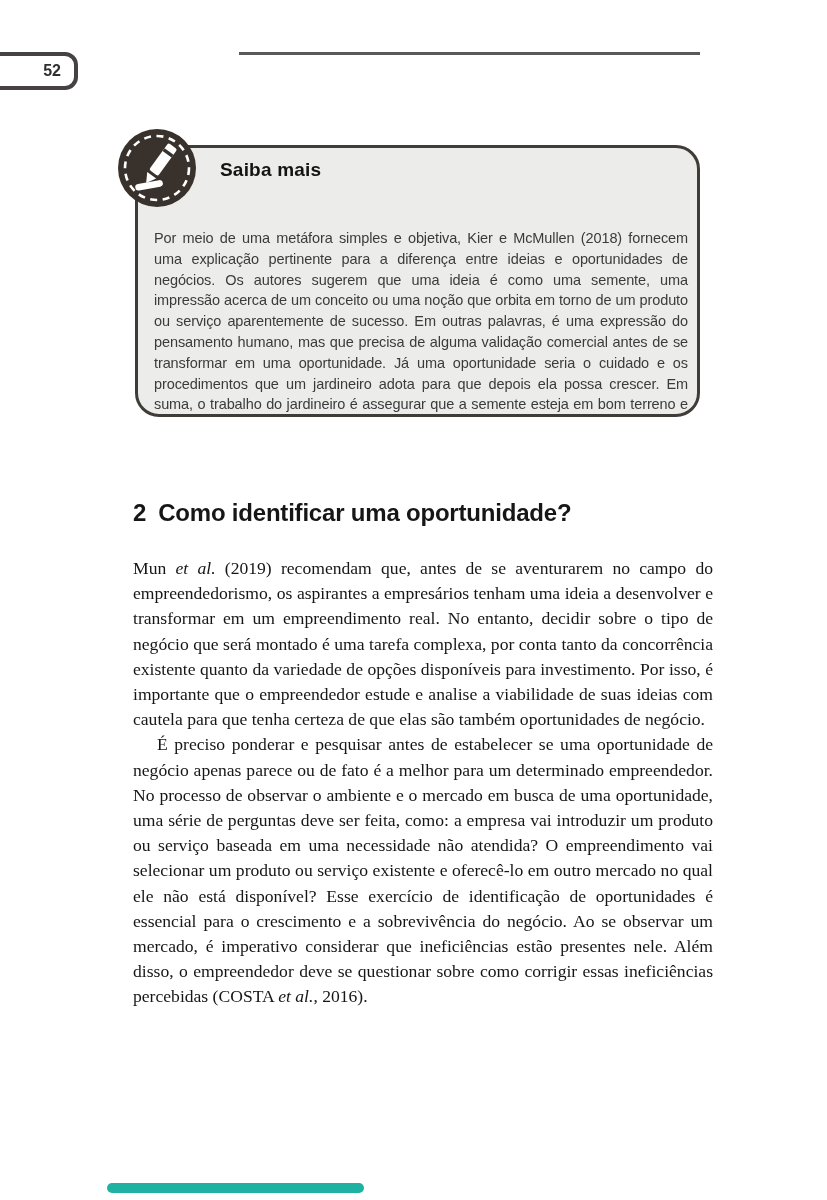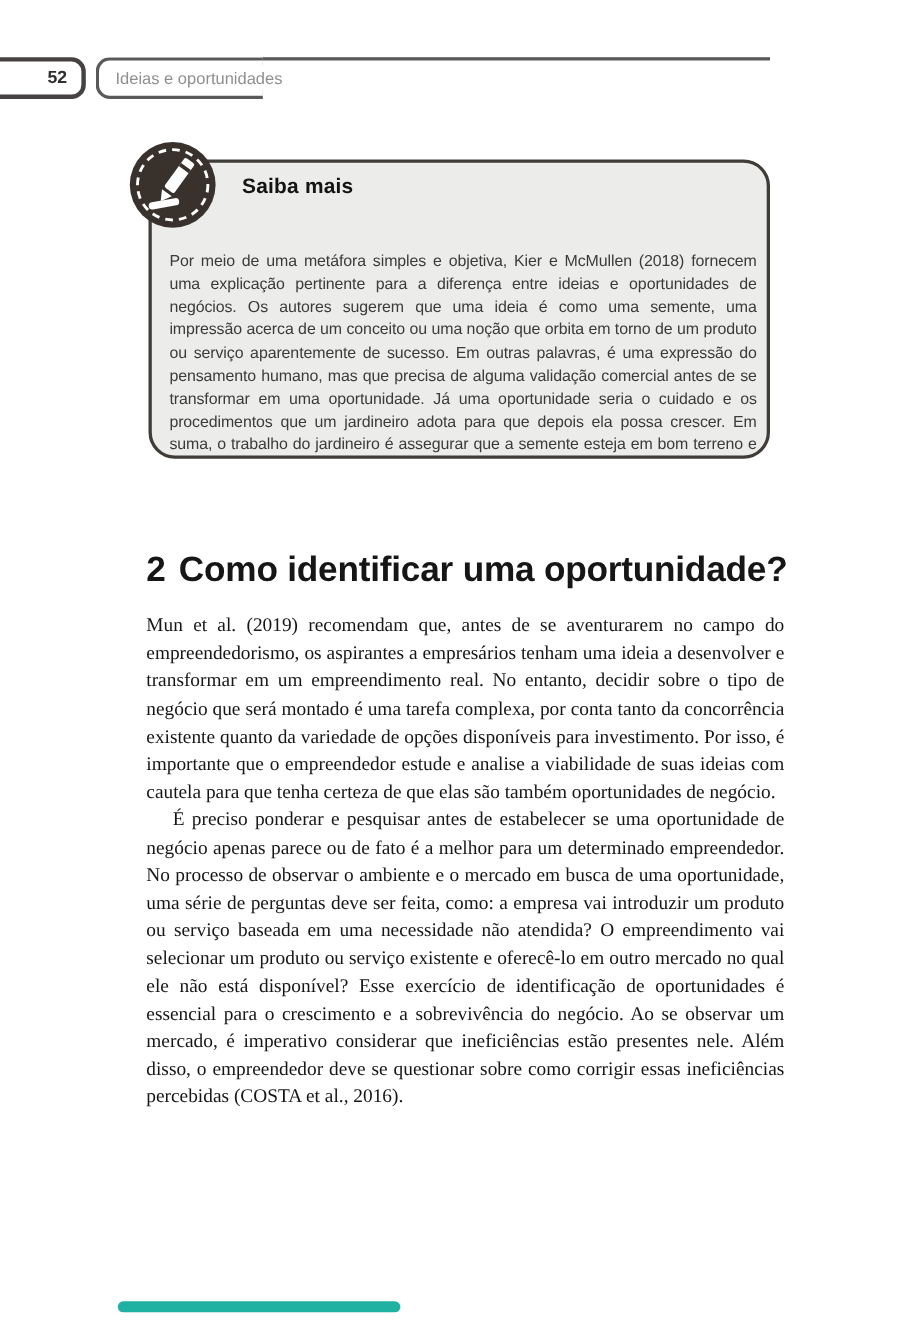--- a/index.html
+++ b/index.html
@@ -36,50 +36,47 @@
   .infobox-text{
     position:absolute;left:16px;top:80px;width:534px;margin:0;
     font-size:14.5px;line-height:20.8px;color:#3b3b3b;text-align:justify;
     letter-spacing:-0.1px;
   }
   .infobox-icon{position:absolute;left:117px;top:128px;width:80px;height:80px;z-index:3;}
 
   
   .section-heading{
     position:absolute;left:133px;top:499px;margin:0;
-    font-size:32px;font-weight:bold;color:#161616;letter-spacing:-0.2px;
+    font-size:24px;font-weight:bold;color:#161616;letter-spacing:-0.2px;
   }
   .sec-num{margin-right:12px;}
 
   
   .body-text{
     position:absolute;left:133px;top:556px;width:580px;
     font-family:"Liberation Serif",serif;font-size:17.6px;line-height:25.2px;
     color:#161616;text-align:justify;
   }
   .bp{margin:0;}
   .bp.indent{text-indent:24px;}
-  .bp .it{}
+  .bp .it{font-style:italic;}
 
   
   .footer-bar{
     position:absolute;left:107px;top:1183px;width:257px;height:10px;
     border-radius:5px;background:#1fb2a3;
   }
 </style>
 </head>
 <body>
 
 <div class="page">
 
   <div class="pagenum-tab">
     <span>52</span>
-  </div>
-  <div class="chapter-tab">
-    <span>Ideias e oportunidades</span>
   </div>
   <div class="header-rule"></div>
 
   <section class="infobox">
     <h3 class="infobox-title">Saiba mais</h3>
     <p class="infobox-text">Por meio de uma metáfora simples e objetiva, Kier e McMullen (2018) fornecem uma explicação pertinente para a diferença entre ideias e oportunidades de negócios. Os autores sugerem que uma ideia é como uma semente, uma impressão acerca de um conceito ou uma noção que orbita em torno de um produto ou serviço aparentemente de sucesso. Em outras palavras, é uma expressão do pensamento humano, mas que precisa de alguma validação comercial antes de se transformar em uma oportunidade. Já uma oportunidade seria o cuidado e os procedimentos que um jardineiro adota para que depois ela possa crescer. Em suma, o trabalho do jardineiro é assegurar que a semente esteja em bom terreno e que encontre as condições adequadas para florescer.</p>
   </section>
   <div class="infobox-icon">
     <svg width="80" height="80" viewBox="0 0 80 80" aria-hidden="true">
       <circle cx="40" cy="40" r="39" fill="#39322c"></circle>

